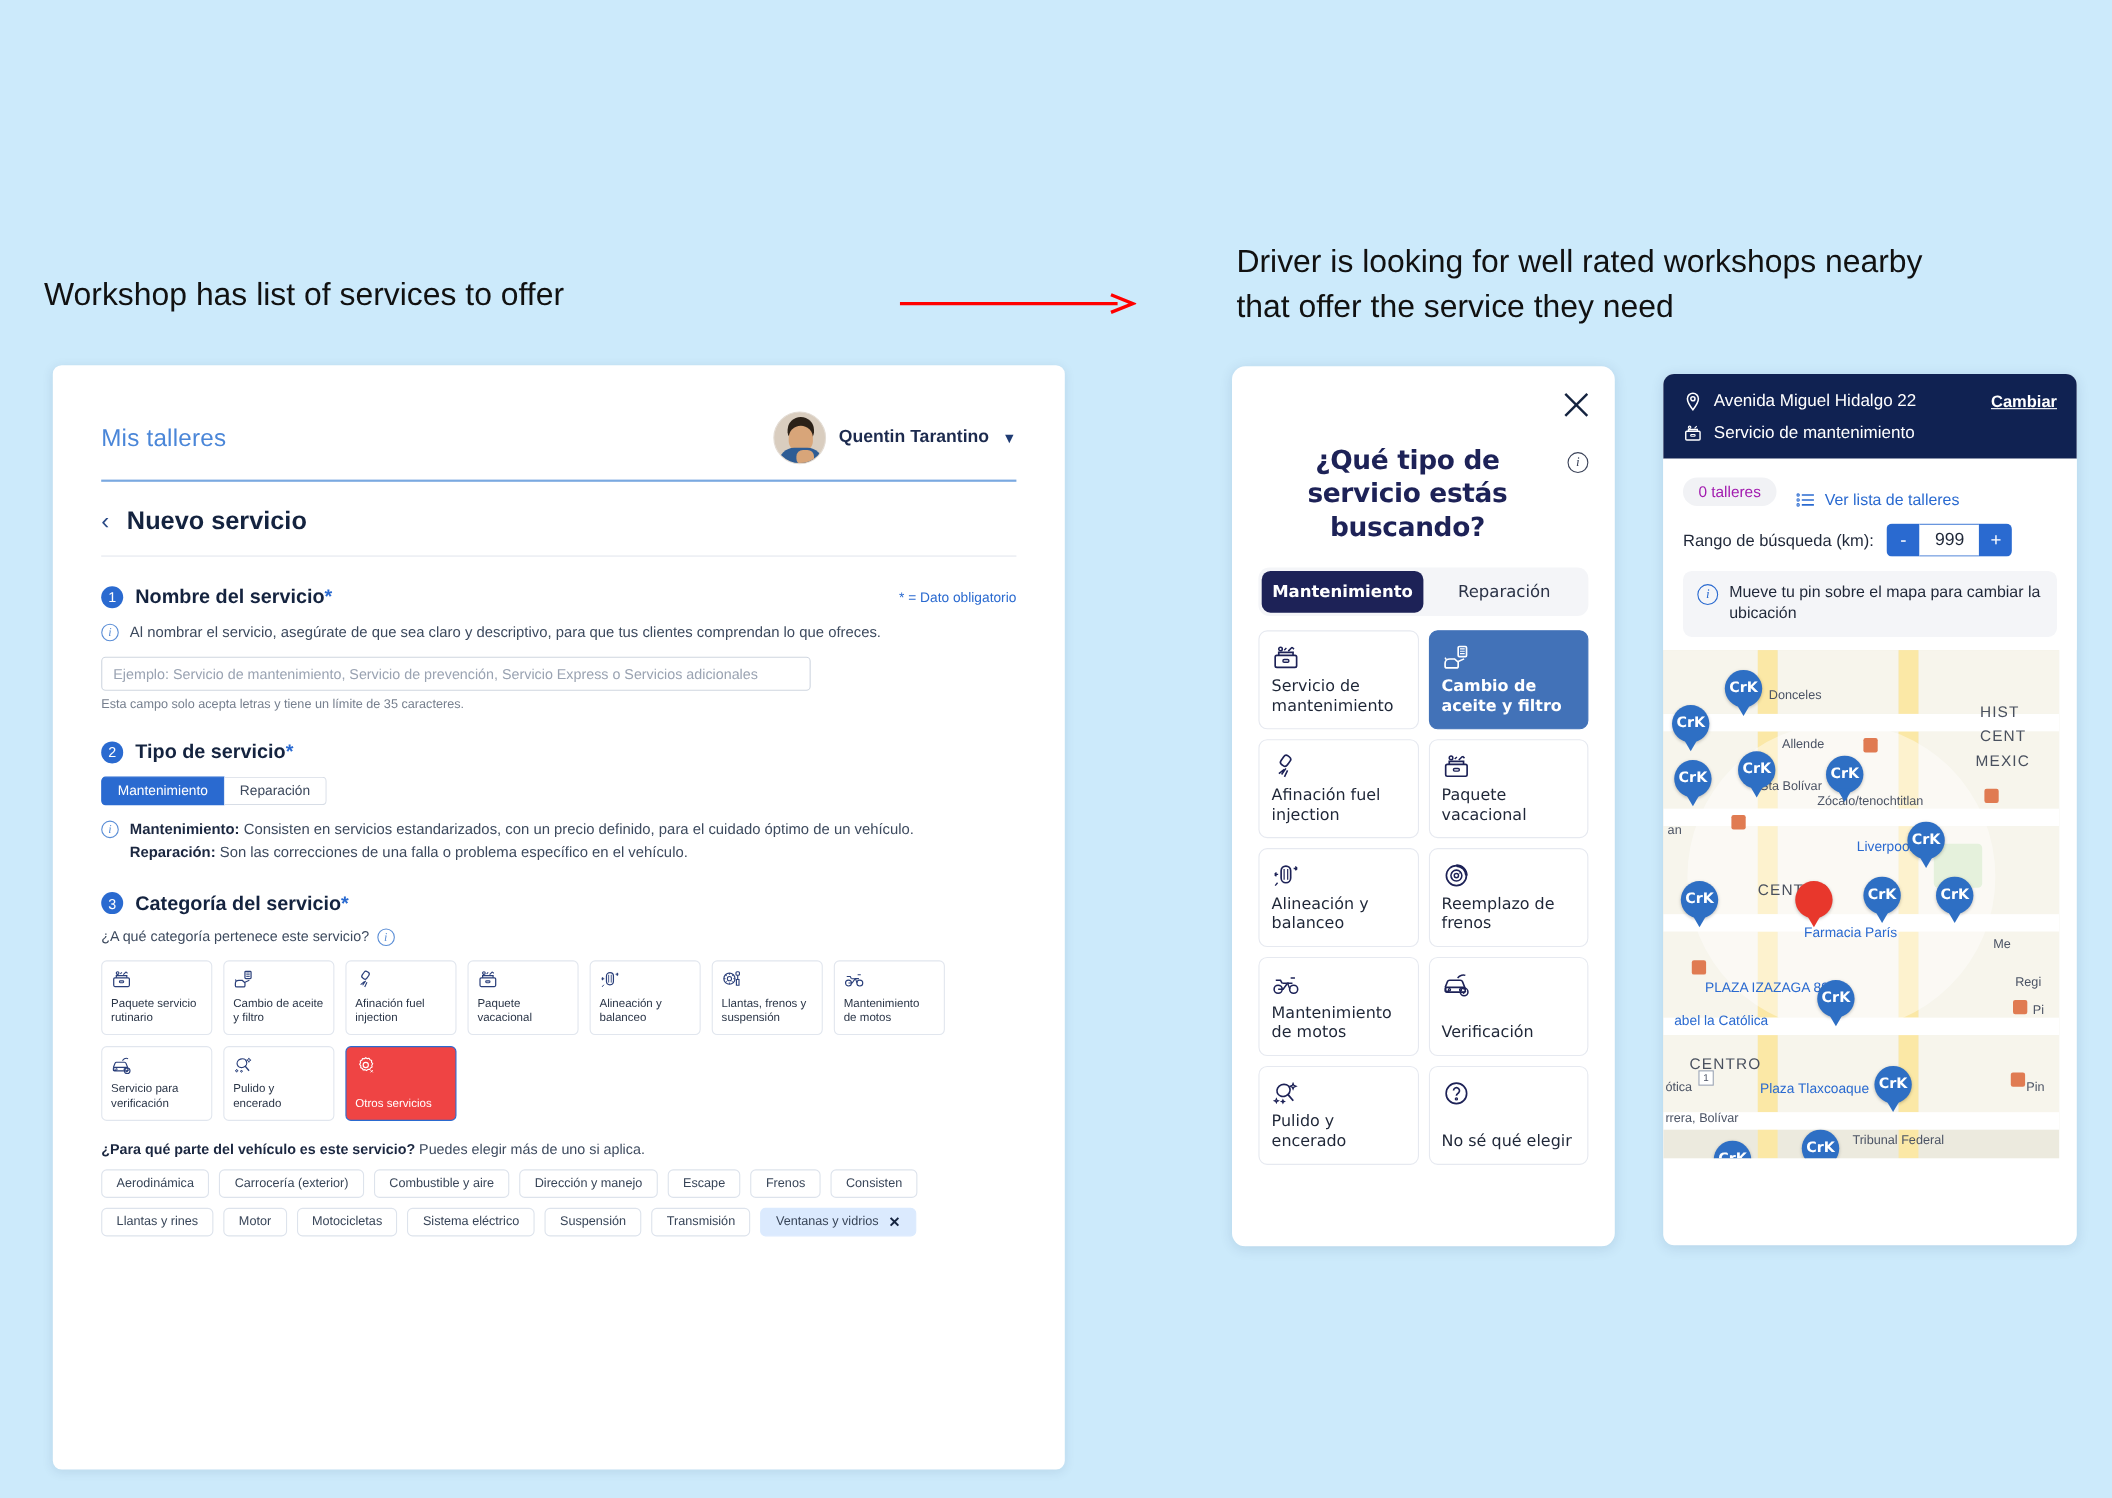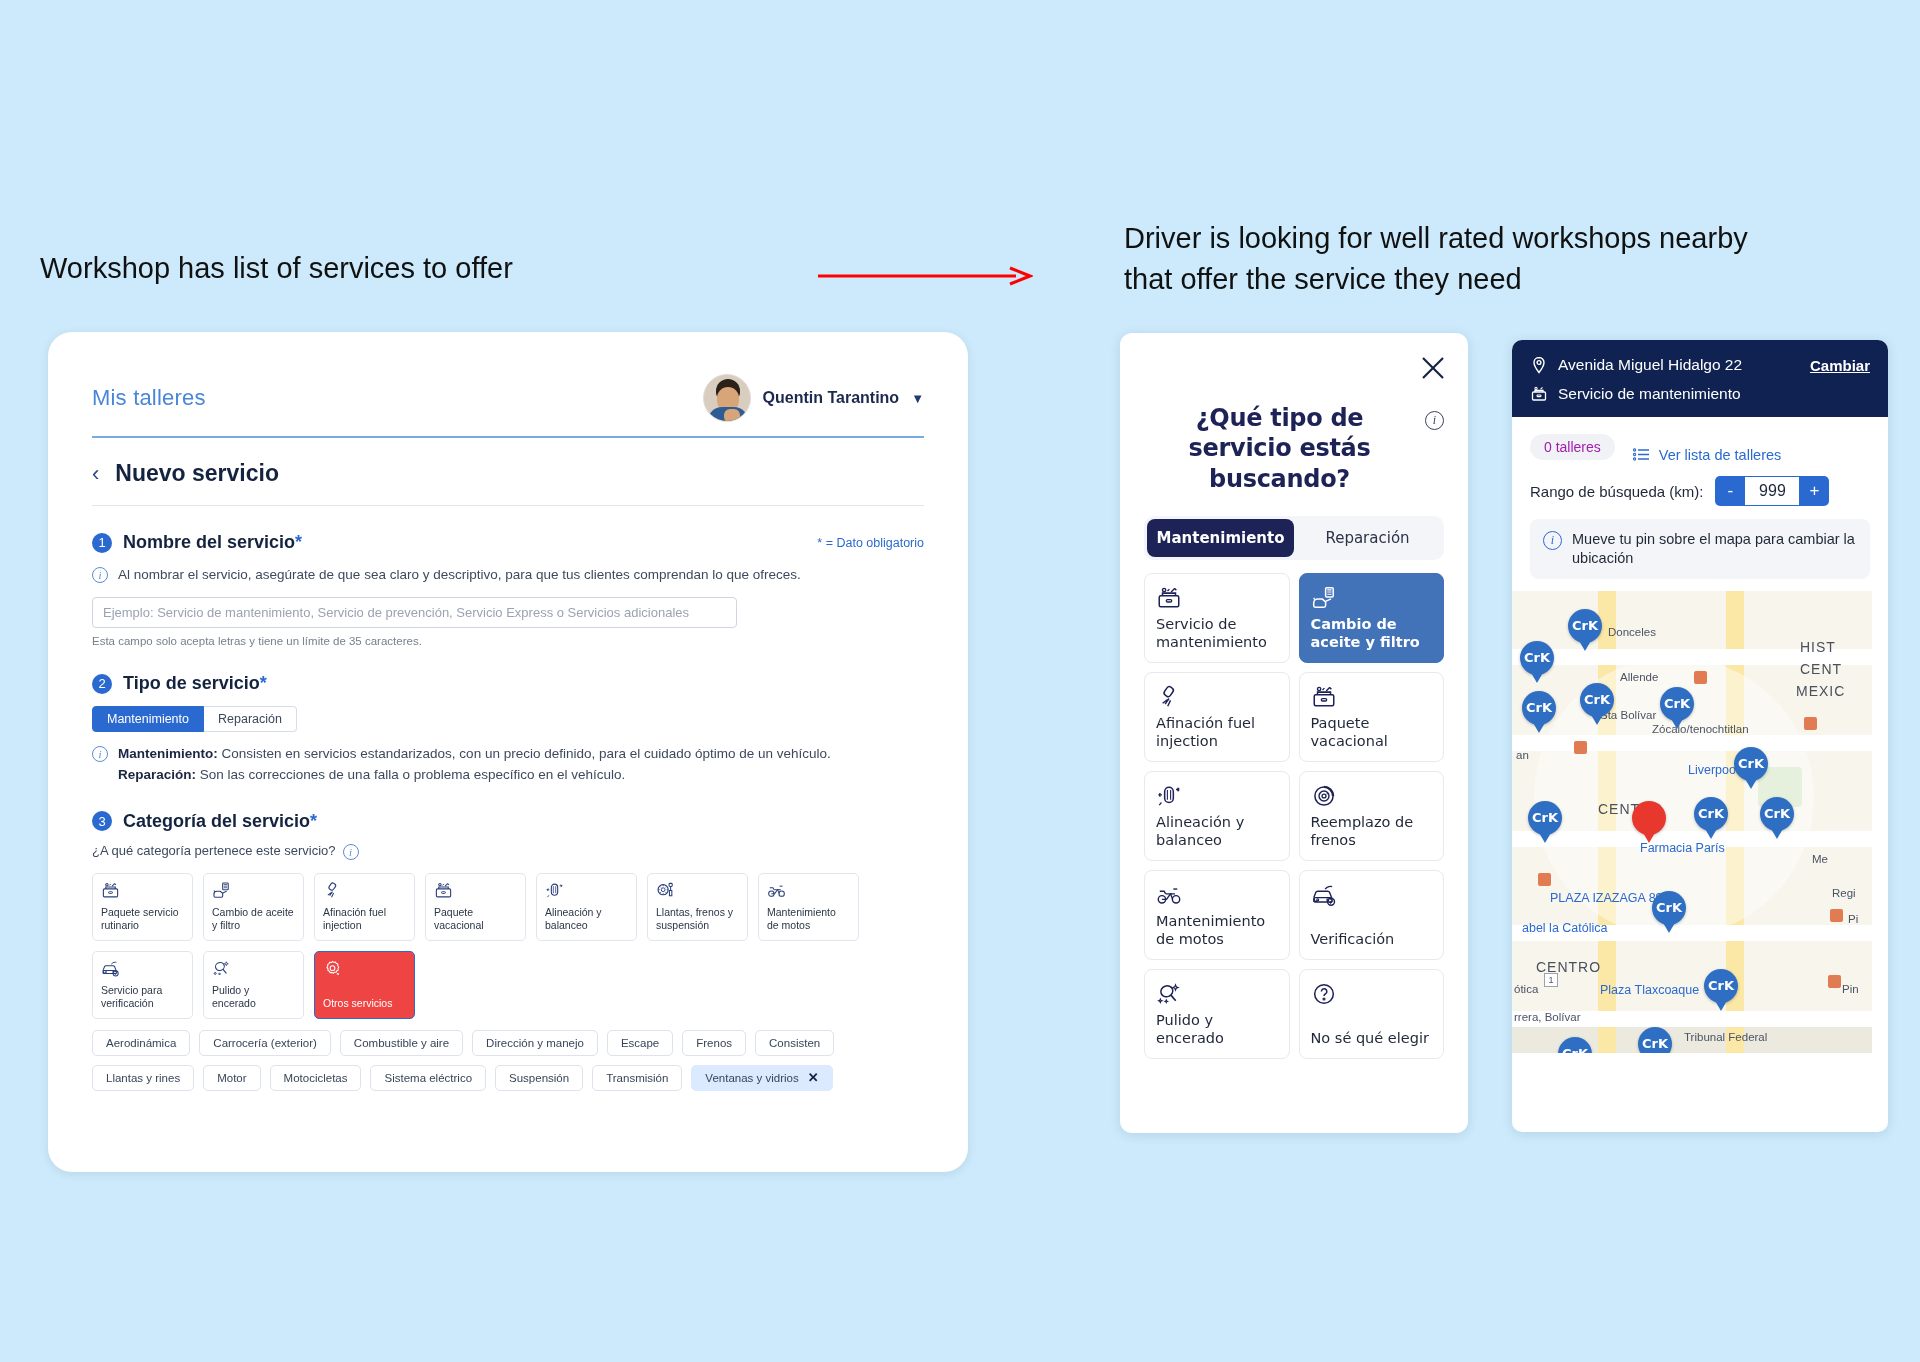--- a/index.html
+++ b/index.html
@@ -20,22 +20,22 @@
     font-family: "Liberation Sans", sans-serif;
     white-space: pre-line;
   }
   #annot-left  { left: 40px;  top: 248px; }
   #annot-right { left: 1124px; top: 218px; }
   .arrow { position: absolute; left: 818px; top: 265px; width: 215px; height: 22px; }
 
   
   .desk-card {
     position: absolute; left: 48px; top: 332px;
-    width: 920px; height: 840px;
-    background: #fff; border-radius: 24px;
+    width: 920px; height: 1004px;
+    background: #fff; border-radius: 8px;
     box-shadow: 0 2px 10px rgba(20,50,90,.10);
     padding: 42px 44px 0 44px;
   }
   .desk-top { display: flex; align-items: center; justify-content: space-between; }
   .mis-talleres { color: #4a86d8; font-size: 22px; letter-spacing: .2px; }
   .user-box { display: flex; align-items: center; gap: 12px; }
   .avatar {
     width: 48px; height: 48px; border-radius: 50%;
     background: #d9cdbf; overflow: hidden; position: relative; flex: none;
     border: 1px solid #e3dcd4;
@@ -421,20 +421,23 @@
             <svg viewBox="0 0 24 24" fill="none">
               <path d="M12 3.2l1.8 1.1 2-.5 1 1.8 2 .8-.2 2.1 1.4 1.6-1.1 1.8.4 2-1.8 1-.9 1.9-2.1-.2-1.6 1.4-1.8-1.1-2 .4-1-1.8-1.9-.9.2-2.1-1.4-1.6 1.1-1.8-.4-2 1.8-1 .9-1.9 2.1.2z" stroke-width="1.3" stroke-linejoin="round"></path>
               <circle cx="12" cy="11.6" r="3" stroke-width="1.3"></circle>
               <path d="M17.5 17.5l2.6 2.6M20.1 17.5l-2.6 2.6" stroke-width="1.1"></path>
             </svg>
           </div>
           <div class="cat-label">Otros servicios</div>
         </div>
       </div>
 
+    <div class="parts-q">
+      <b>¿Para qué parte del vehículo es este servicio?</b><span> Puedes elegir más de uno si aplica.</span>
+    </div>
     <div class="chips" id="chips">
         <div class="chip">
           <span>Aerodinámica</span>
         </div>
         <div class="chip">
           <span>Carrocería (exterior)</span>
         </div>
         <div class="chip">
           <span>Combustible y aire</span>
         </div>

